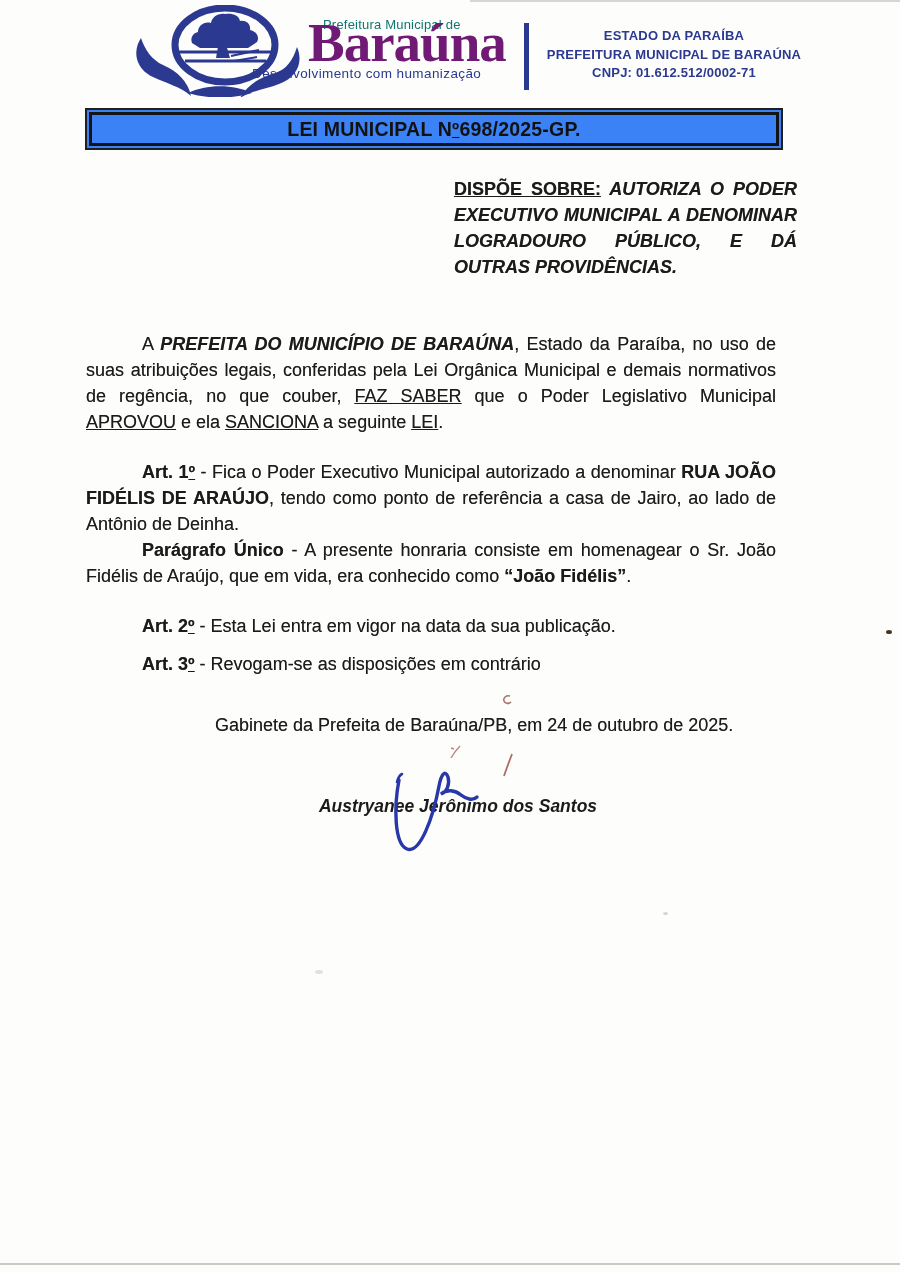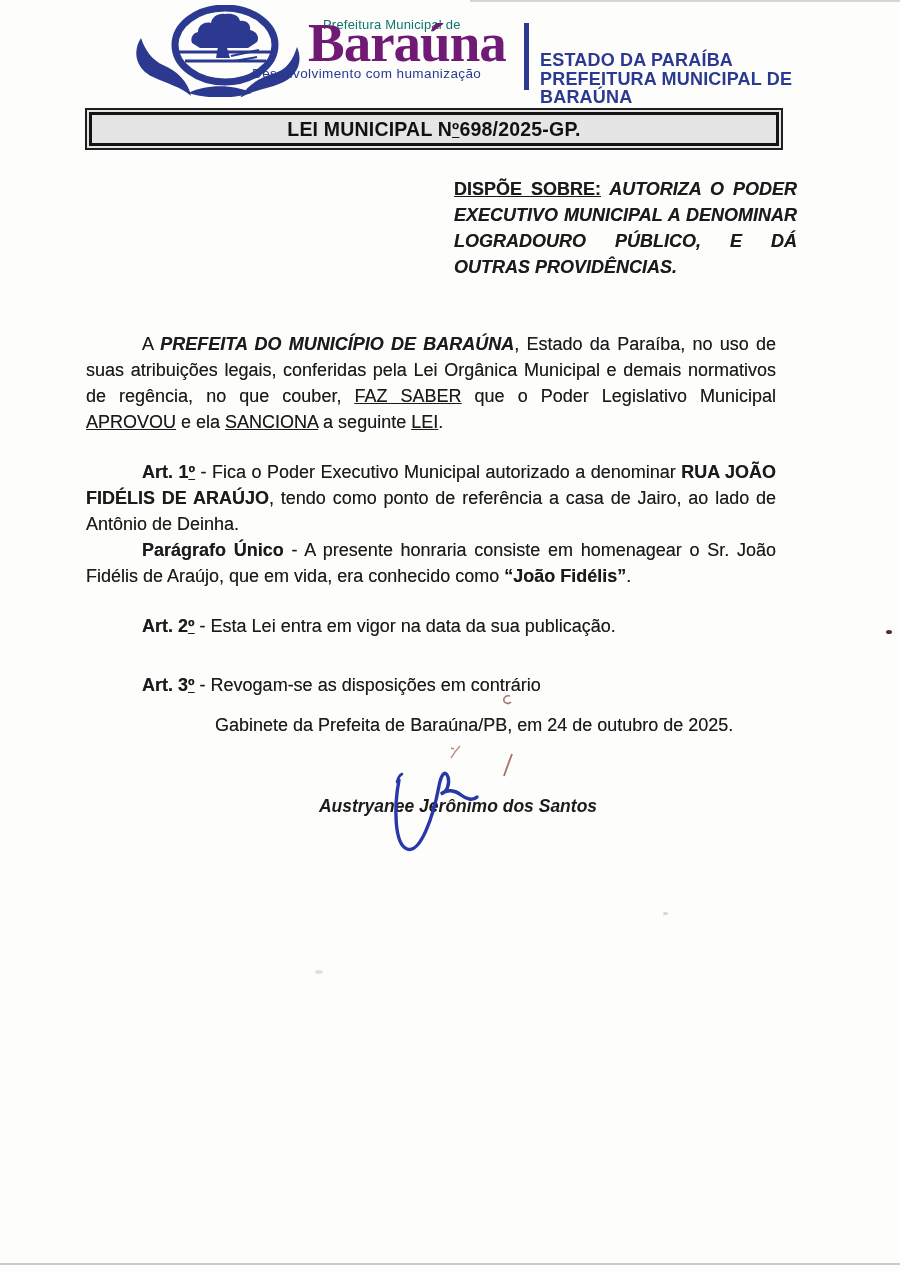--- a/index.html
+++ b/index.html
@@ -17,47 +17,47 @@
   .emblem { position:absolute; left:128px; top:5px; width:182px; height:92px; }
   .logo-small { position:absolute; left:323px; top:17px; font-size:13px; color:#0f766e; letter-spacing:.2px; }
   .logo-name {
     position:absolute; left:308px; top:13px; width:215px;
     font-family:"Liberation Serif", serif; font-weight:bold;
     font-size:55px; line-height:60px; color:#701a75; letter-spacing:-1px;
   }
   .logo-tagline { position:absolute; left:252px; top:66px; font-size:13.5px; color:#2b3990; letter-spacing:.4px; }
   .hdr-bar { position:absolute; left:524px; top:23px; width:5px; height:67px; background:#2b3990; }
   .hdr-right {
-    position:absolute; left:540px; top:27px; width:268px; 
-    color:#2b3990; font-weight:bold; font-size:18px; line-height:18.5px; letter-spacing:.2px;margin-top:24px;
+    position:absolute; left:540px; top:27px; width:268px; text-align:center;
+    color:#2b3990; font-weight:bold; font-size:13px; line-height:18.5px; letter-spacing:.2px;
   }
   
   .title-box {
     position:absolute; left:85px; top:108px; width:698px; height:42px;
-    border:2px solid #1f1f1f; padding:2px; background:#e5e5e5;text-align:right;
+    border:2px solid #1f1f1f; padding:2px; background:#3b82f6;text-align:right;
   }
   .title-box-inner {
     width:100%; height:100%; border:3px solid #141414;
     display:flex; align-items:center; justify-content:center;
     font-weight:bold; font-size:19.5px; letter-spacing:.2px; color:#111;
   }
   
   .doc-body p { text-shadow:0 0 .5px rgba(20,20,20,.55); }
   .epigraph {
     position:absolute; left:454px; top:176px; width:343px;
     font-size:18px; line-height:26px; text-align:justify;
     font-weight:bold; font-style:italic;
   }
   .epigraph .label { font-style:normal; text-decoration:underline; }
   .col { position:absolute; left:86px; width:690px; font-size:18px; line-height:26px; text-align:justify; }
   .col p { text-indent:56px; }
   .preamble { top:331px; }
   .art1-block { top:459px; }
   .art2-block { top:613px; }
-  .art3-block { top:672px; }
+  .art3-block { top:651px; }
   .dateline { position:absolute; left:215px; top:715px; font-size:18px; text-shadow:0 0 .5px rgba(20,20,20,.55); }
   .b  { font-weight:bold; }
   .bi { font-weight:bold; font-style:italic; }
   .bu { font-weight:normal; text-decoration:underline; }
   .ord { text-decoration:underline; }
   
   .signature { position:absolute; left:250px; top:793px; width:416px; text-align:center;
     font-weight:bold; font-style:italic; font-size:17.5px; line-height:26px; }
   .sig-scrawl { position:absolute; left:385px; top:748px; width:96px; height:112px; }
   .pen-mark { position:absolute; }

